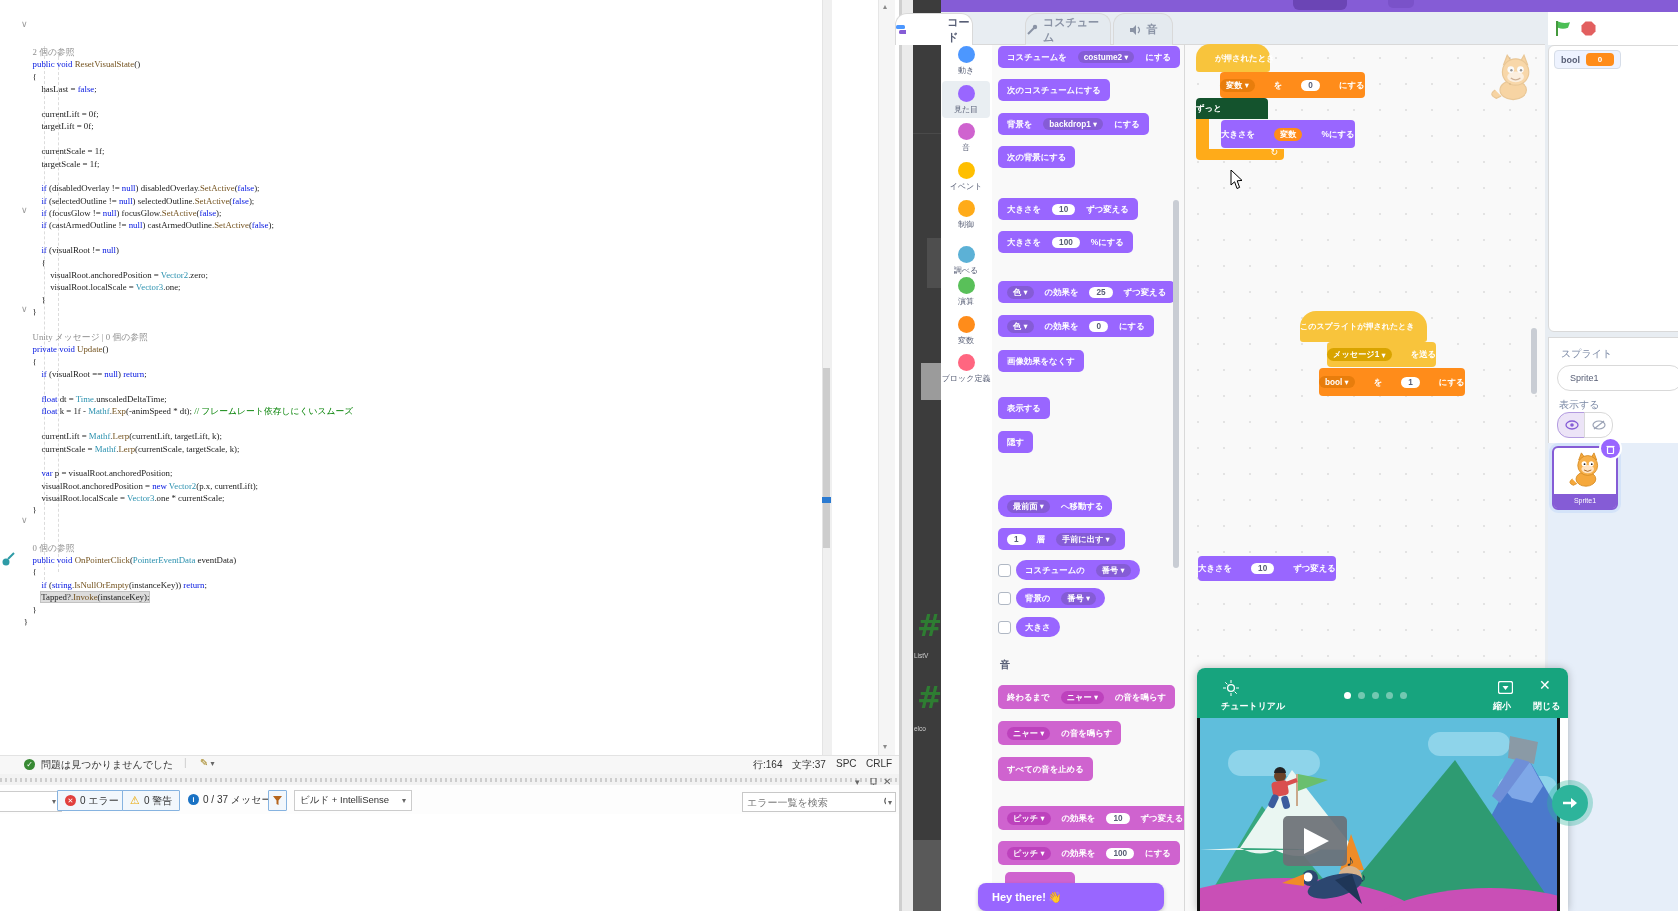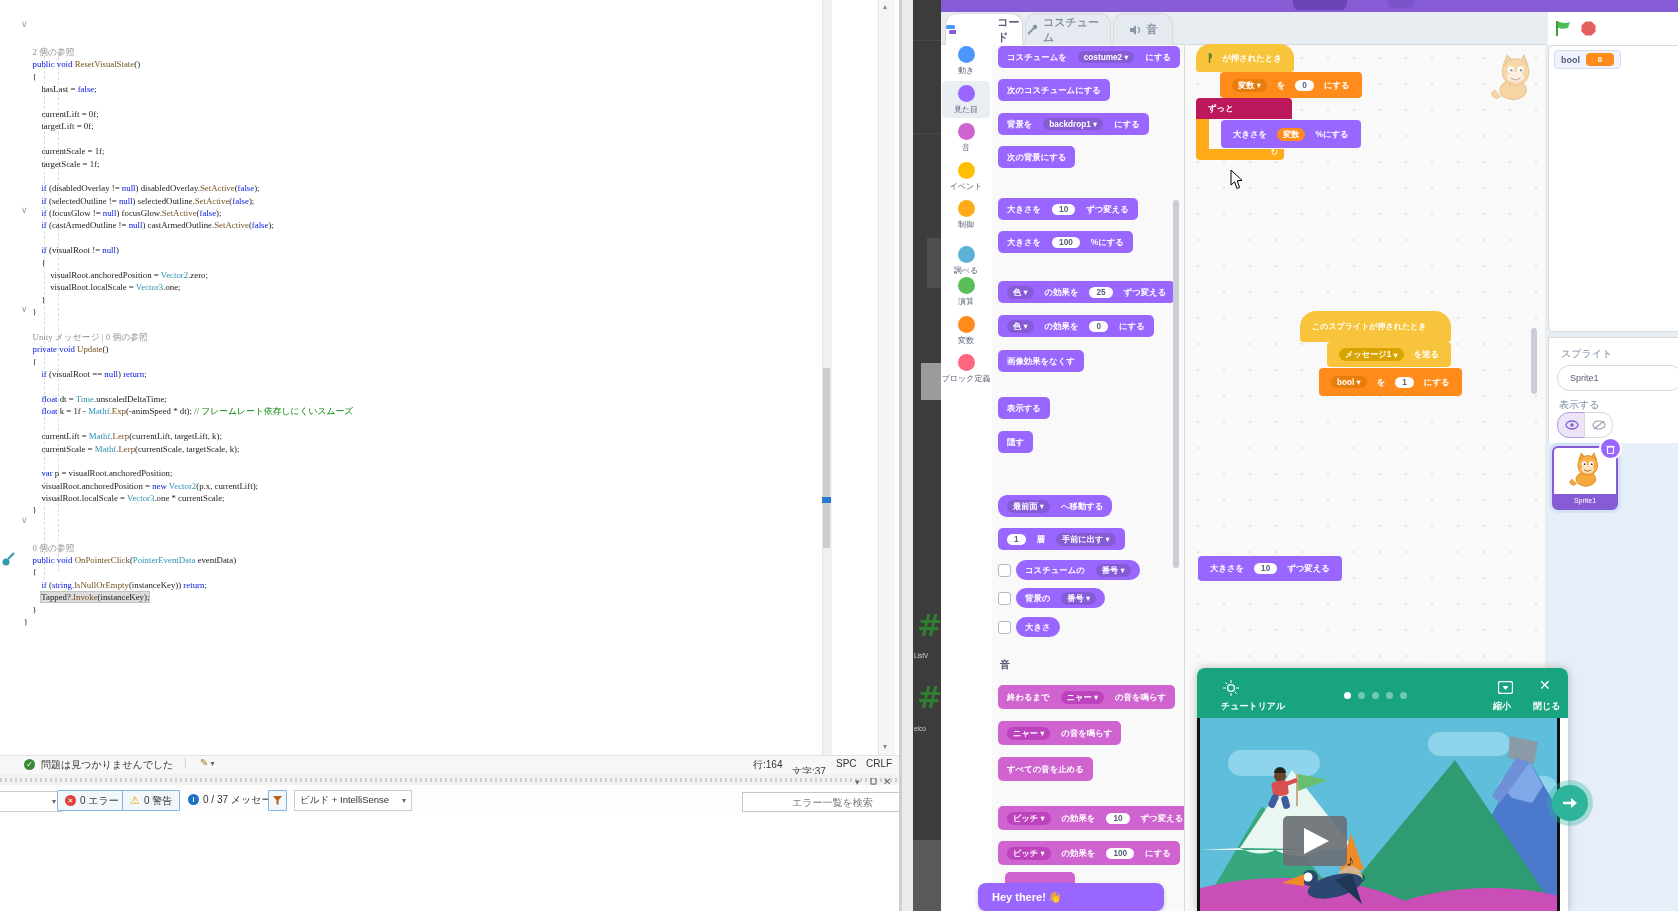--- a/index.html
+++ b/index.html
@@ -24,21 +24,21 @@
   #status-row{left:0;top:755px;width:902px;height:18px;background:#f7f7f7;border-top:1px solid #e3e3e3;font-size:10px;color:#333;}
   .okdot{display:inline-block;width:11px;height:11px;border-radius:50%;background:#388a34;color:#fff;font-size:8px;line-height:11px;text-align:center;}
   #hatch{left:0;top:774px;width:902px;height:11px;background:#f2f2f2;
     background-image:repeating-linear-gradient(90deg,#cdcdcd 0 2px,transparent 2px 5px);background-size:100% 4px;background-position:0 4px;background-repeat:no-repeat;}
   #err-toolbar{left:0;top:785px;width:902px;height:29px;background:#fdfdfd;font-size:10px;color:#333;}
   .tbtn{display:inline-flex;align-items:center;gap:4px;height:19px;padding:0 7px;border:1px solid #86b3e0;background:#f2f7fc;border-radius:1px;}
   .tcombo{display:inline-flex;align-items:center;justify-content:space-between;height:19px;padding:0 5px;border:1px solid #cccccc;background:#fff;}
   .cicon{display:inline-block;width:11px;height:11px;border-radius:50%;color:#fff;font-size:7px;line-height:11px;text-align:center;font-weight:bold;}
   #err-headers{left:0;top:815px;width:902px;height:15px;background:#f8f8f8;border-top:1px solid #e2e2e2;border-bottom:1px solid #e2e2e2;font-size:10px;color:#444;}
   .colsep{width:1px;background:#e0e0e0;}
-  #search-box{left:742px;top:792px;width:152px;height:18px;border:1px solid #c8c8c8;background:#fff;font-size:10px;color:#9a9a9a;display:flex;align-items:center;padding-left:45px;}
+  #search-box{left:742px;top:792px;width:152px;height:18px;border:1px solid #c8c8c8;background:#fff;font-size:10px;color:#9a9a9a;display:flex;align-items:center;}
   #search-box input{border:0;outline:0;flex:1;font-size:10px;color:#666;padding:0 4px;background:transparent;}
 
   
   #gap-strip{left:902px;top:0;width:11px;height:911px;background:#ebebeb;}
   #dark-strip{left:913px;top:0;width:28px;height:911px;background:#3c3c3c;overflow:hidden;}
   .dhash{color:#2e7d32;font-weight:bold;font-size:30px;font-family:"DejaVu Serif",serif;}
   .dtxt{color:#cfcfcf;font-size:6.5px;}
 
   
   #scratch{left:941px;top:0;width:737px;height:911px;background:#e8edf2;}
@@ -54,21 +54,21 @@
   .blk{position:absolute;display:inline-flex;align-items:center;gap:11px;padding:0 9px;height:22px;border-radius:5px;
     color:#fff;font-size:8.4px;font-weight:bold;white-space:nowrap;}
   .blk.snd{height:24px;}
   .blk.rep{height:20px;border-radius:11px;}
   .dd{display:inline-flex;align-items:center;border-radius:10px;padding:1px 6px;font-size:8.2px;}
   .num{background:#fff;color:#575e75;border-radius:9px;padding:1px 7px;font-size:8.2px;font-weight:bold;}
   .chkbox{position:absolute;width:11px;height:11px;background:#fff;border:1px solid #b0b8c4;border-radius:3px;}
   .sec-lbl{position:absolute;font-size:10px;font-weight:bold;color:#575e75;}
   #workspace{left:1185px;top:45px;width:360px;height:866px;background:#f9f9f9;
     background-image:radial-gradient(#e3e3e3 1px,transparent 1.2px);background-size:26px 26px;}
-  .wsblk{position:absolute;display:inline-flex;align-items:center;gap:10px;padding:0 12px;color:#fff;font-size:8.4px;font-weight:bold;white-space:nowrap;border-radius:4px;}
+  .wsblk{position:absolute;display:inline-flex;align-items:center;gap:19px;padding:0 0;color:#fff;font-size:8.4px;font-weight:bold;white-space:nowrap;border-radius:4px;}
   .scroll-thumb{background:#c9cdd4;border-radius:3px;}
 
   
   .panel-card{background:#fff;border:1px solid #d9d9d9;}
   .monitor{display:inline-flex;align-items:center;gap:6px;background:#eef3ff;border:1px solid #d6dde8;border-radius:4px;padding:2px 6px;}
   .monitor .mlabel{font-size:9px;font-weight:bold;color:#575e75;}
   .monitor .mval{background:#ff8c1a;color:#fff;border-radius:4px;font-size:8px;font-weight:bold;min-width:28px;height:13px;line-height:13px;text-align:center;}
   .sp-lbl{font-size:10px;color:#7b89a5;}
   #sprite-name{width:100px;height:24px;border:1px solid #d9d9d9;border-radius:13px;font-size:9px;color:#575e75;padding:0 12px;outline:none;background:#fff;}
   .eyebtn{width:27px;height:24px;border:1px solid #d9d9d9;background:#fff;display:inline-flex;align-items:center;justify-content:center;}
@@ -134,21 +134,21 @@
       <div class="a" style="left:4px;top:2px;">▴</div>
       <div class="a" style="left:4px;top:742px;">▾</div>
     </div>
 
     <div class="a" id="status-row">
       <span class="a okdot" style="left:24px;top:3px;">✓</span>
       <span class="a" style="left:41px;top:2px;">問題は見つかりませんでした</span>
       <span class="a" style="left:184px;top:1px;color:#c9c9c9;">|</span>
       <span class="a" style="left:200px;top:1px;color:#a08018;">✎<span style="color:#666;font-size:8px;"> ▾</span></span>
       <span class="a" style="left:753px;top:2px;">行:164</span>
-      <span class="a" style="left:792px;top:9px;">文字:37</span>
+      <span class="a" style="left:792px;top:2px;">文字:37</span>
       <span class="a" style="left:836px;top:2px;">SPC</span>
       <span class="a" style="left:866px;top:2px;">CRLF</span>
     </div>
 
     <div class="a" id="hatch"></div>
 
     <span class="a" style="left:855px;top:777px;color:#666;font-size:9px;">▾</span>
     <svg class="a" style="left:869px;top:778px;" width="9" height="11">
       <rect x="2" y="0" width="5" height="6" fill="none" stroke="#666"></rect>
         <line x1="4.5" y1="6" x2="4.5" y2="11" stroke="#666"></line>
@@ -208,21 +208,21 @@
     <span class="a dtxt" style="left:1px;top:725px;">elco</span>
     <div class="a" style="left:0;top:840px;width:28px;height:71px;background:#8f8f8f;opacity:.35;"></div>
   </div>
 
   <div class="a" id="scratch"></div>
   <div class="a" id="sc-topbar"></div>
   <div class="a" style="left:1293px;top:0;width:54px;height:10px;background:#6b45b5;border-radius:0 0 6px 6px;"></div>
   <div class="a" style="left:1388px;top:0;width:26px;height:8px;background:#7a52c9;border-radius:0 0 5px 5px;"></div>
 
   <div class="a" style="left:941px;top:44px;width:604px;height:1px;background:#d9d9d9;"></div>
-  <div class="a tab active" style="left:945px;top:13px;width:76px;gap:41px;">
+  <div class="a tab active" style="left:895px;top:13px;width:76px;gap:41px;">
     <svg width="14" height="12">
       <rect x="0" y="1" width="9" height="4" rx="1.5" fill="#4c97ff"></rect>
         <rect x="3" y="6" width="9" height="4" rx="1.5" fill="#855cd6"></rect>
     </svg>
       <span>コード</span>
   </div>
   <div class="a tab" style="left:1025px;top:13px;width:84px;">
     <svg width="12" height="12">
       <line x1="2" y1="10" x2="8" y2="4" stroke="#8a93a5" stroke-width="2"></line>
         <circle cx="9" cy="3" r="2.2" fill="#8a93a5"></circle>
@@ -385,21 +385,21 @@
         <path d="M2,1.5 q4,2 9,0.5 l-1.5,4 q-4,1.5 -7.5,0 z" fill="#45993d"></path>
     </svg>
     <span>が押されたとき</span>
   </div>
   <div class="a wsblk" style="left:1220px;top:72px;height:26px;background:#ff8c1a;">
     <span class="dd" style="background:#e87d0c;"><span>変数</span>&nbsp;▾</span>
     <span>を</span>
     <span class="num">0</span>
     <span>にする</span>
   </div>
-  <div class="a wsblk" style="left:1196px;top:98px;width:72px;height:21px;border-radius:4px 4px 0 0;background:#be185d;">
+  <div class="a wsblk" style="left:1196px;top:98px;width:72px;height:21px;border-radius:4px 4px 0 0;background:#14532d;">
     <span>ずっと</span>
   </div>
   <div class="a" style="left:1196px;top:119px;width:13px;height:30px;background:#ffab19;"></div>
   <div class="a wsblk" style="left:1221px;top:120px;height:28px;background:#9966ff;">
     <span>大きさを</span>
     <span class="dd" style="background:#ff8c1a;border-radius:10px;">変数</span>
     <span>%にする</span>
   </div>
   <div class="a" style="left:1196px;top:149px;width:88px;height:11px;border-radius:0 0 4px 4px;background:#ffab19;">
     <span style="position:absolute;right:6px;top:-2px;color:#fff;font-size:9px;">↻</span>

